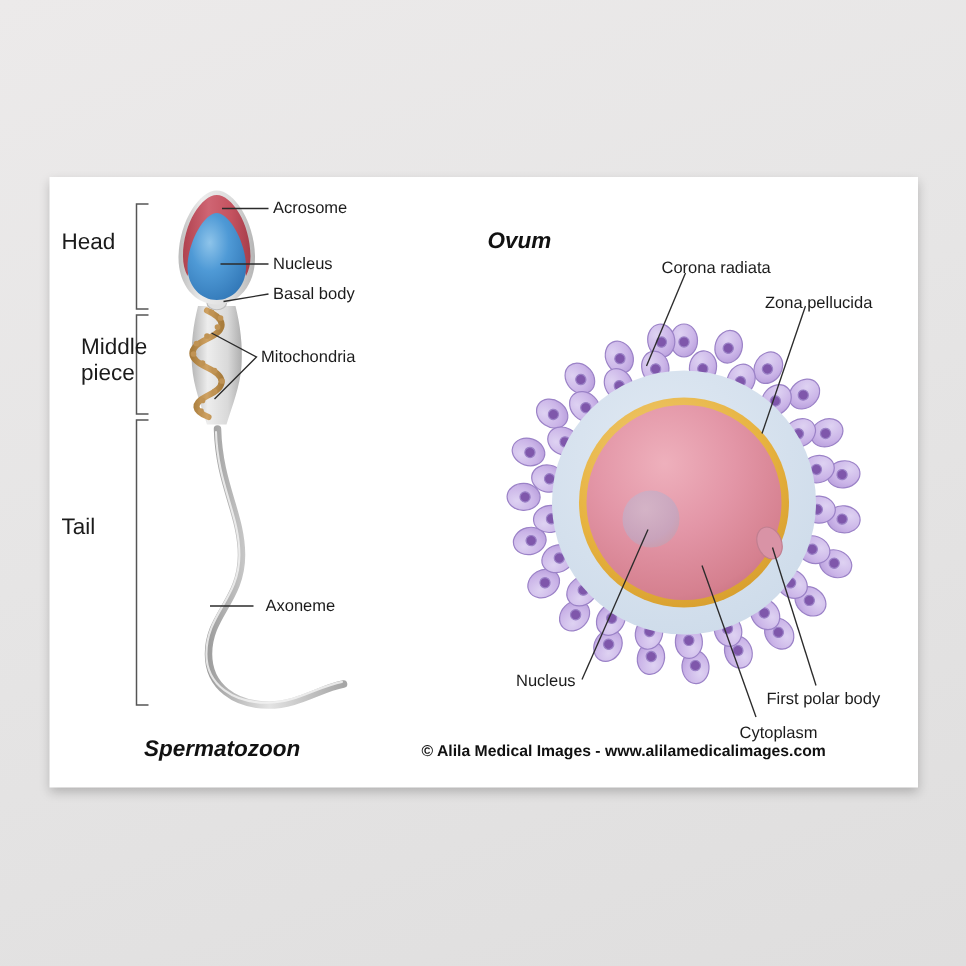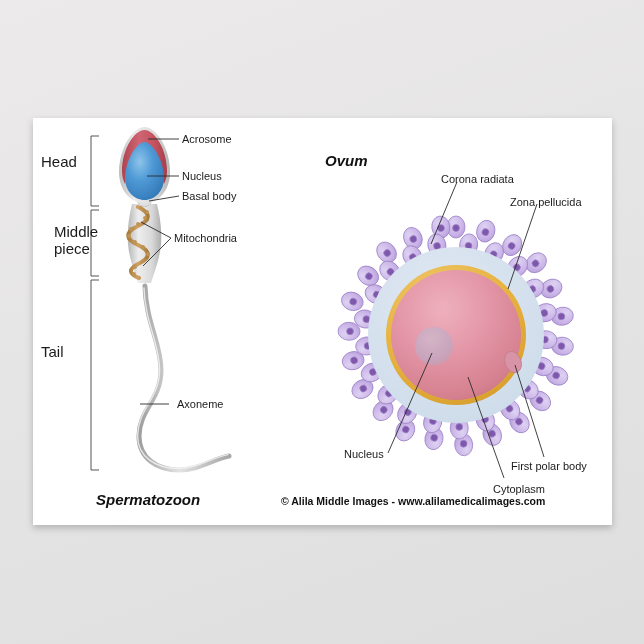--- a/index.html
+++ b/index.html
@@ -459,16 +459,16 @@
 
   <div class="lbl" style="left:478px; top:342px;">First polar body</div>
 
   <div class="lbl" style="left:460px; top:365px;">Cytoplasm</div>
 
   <div class="lbl" style="left:311px; top:330px;">Nucleus</div>
 
   <div class="title-lbl" style="left:63px; top:373px;">Spermatozoon</div>
 
   <div class="credit-lbl" style="left:248px; top:377px;">
-    <span>© Alila Middle Images  -  </span><span class="credit-url">www.alilamedicalimages.com</span>
+    <span>© Alila Medical Images  -  </span><span class="credit-url">www.alilamedicalimages.com</span>
   </div>
 
 </div>
 
 </body></html>

